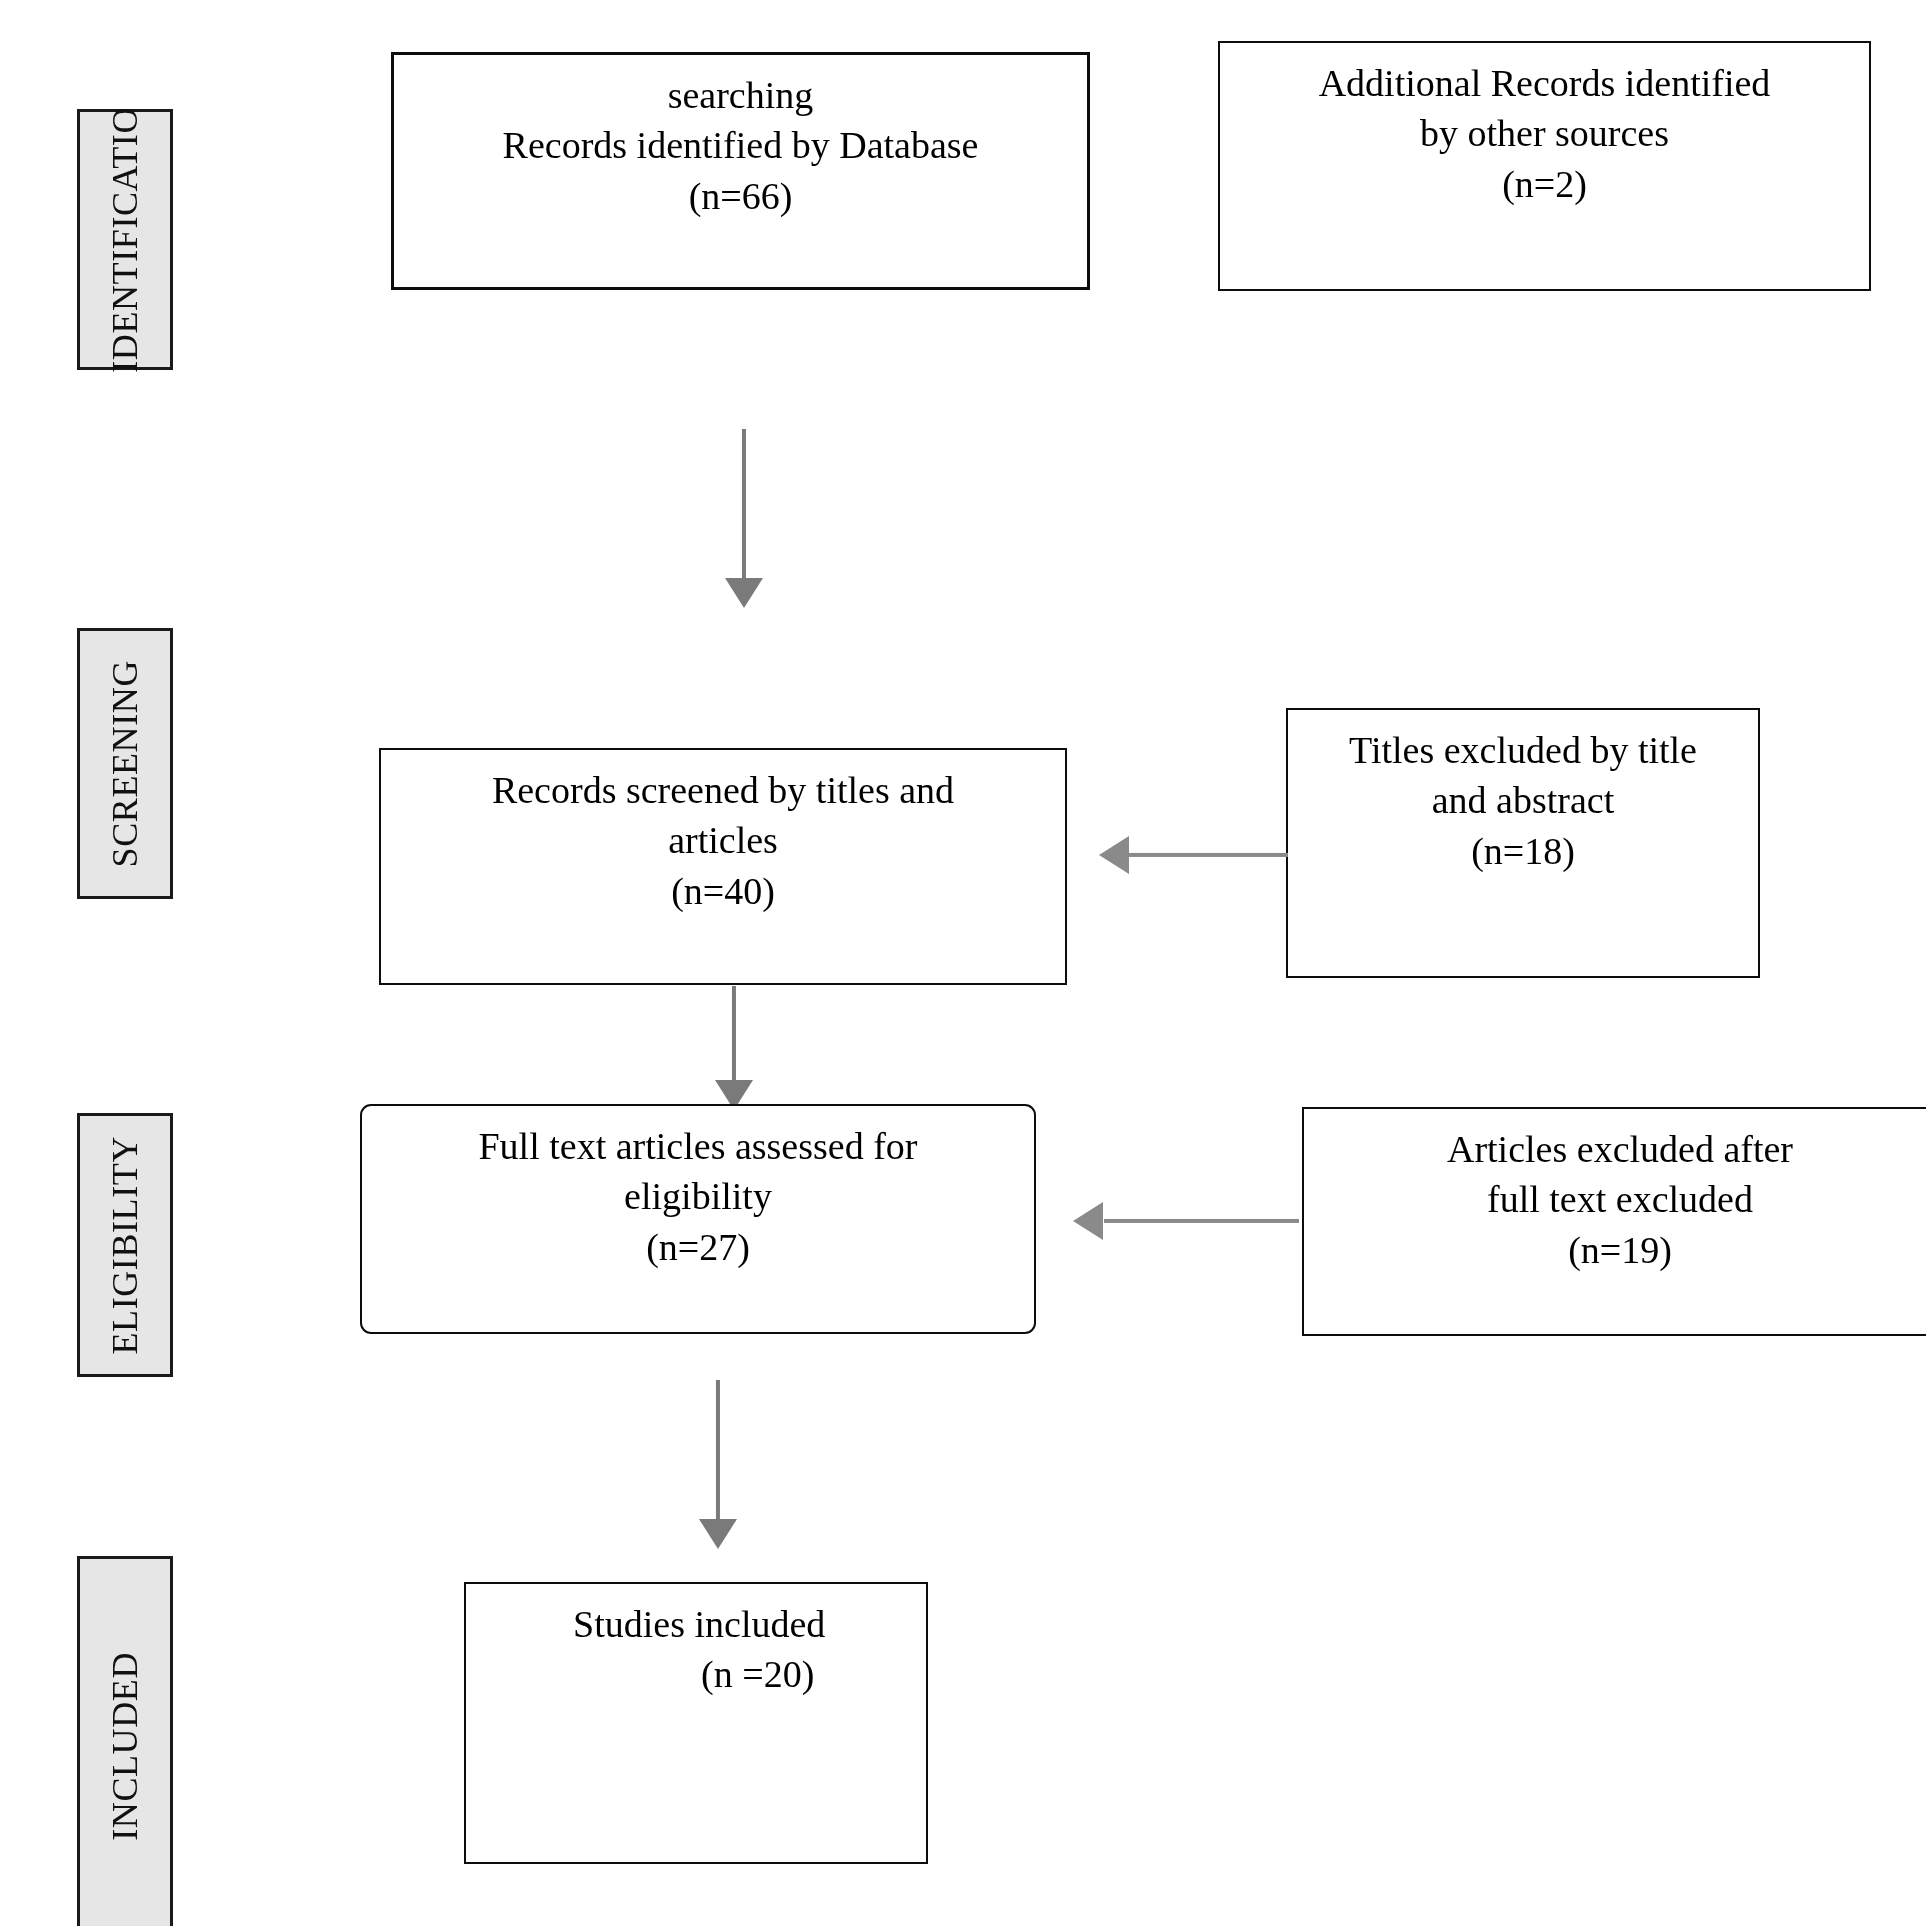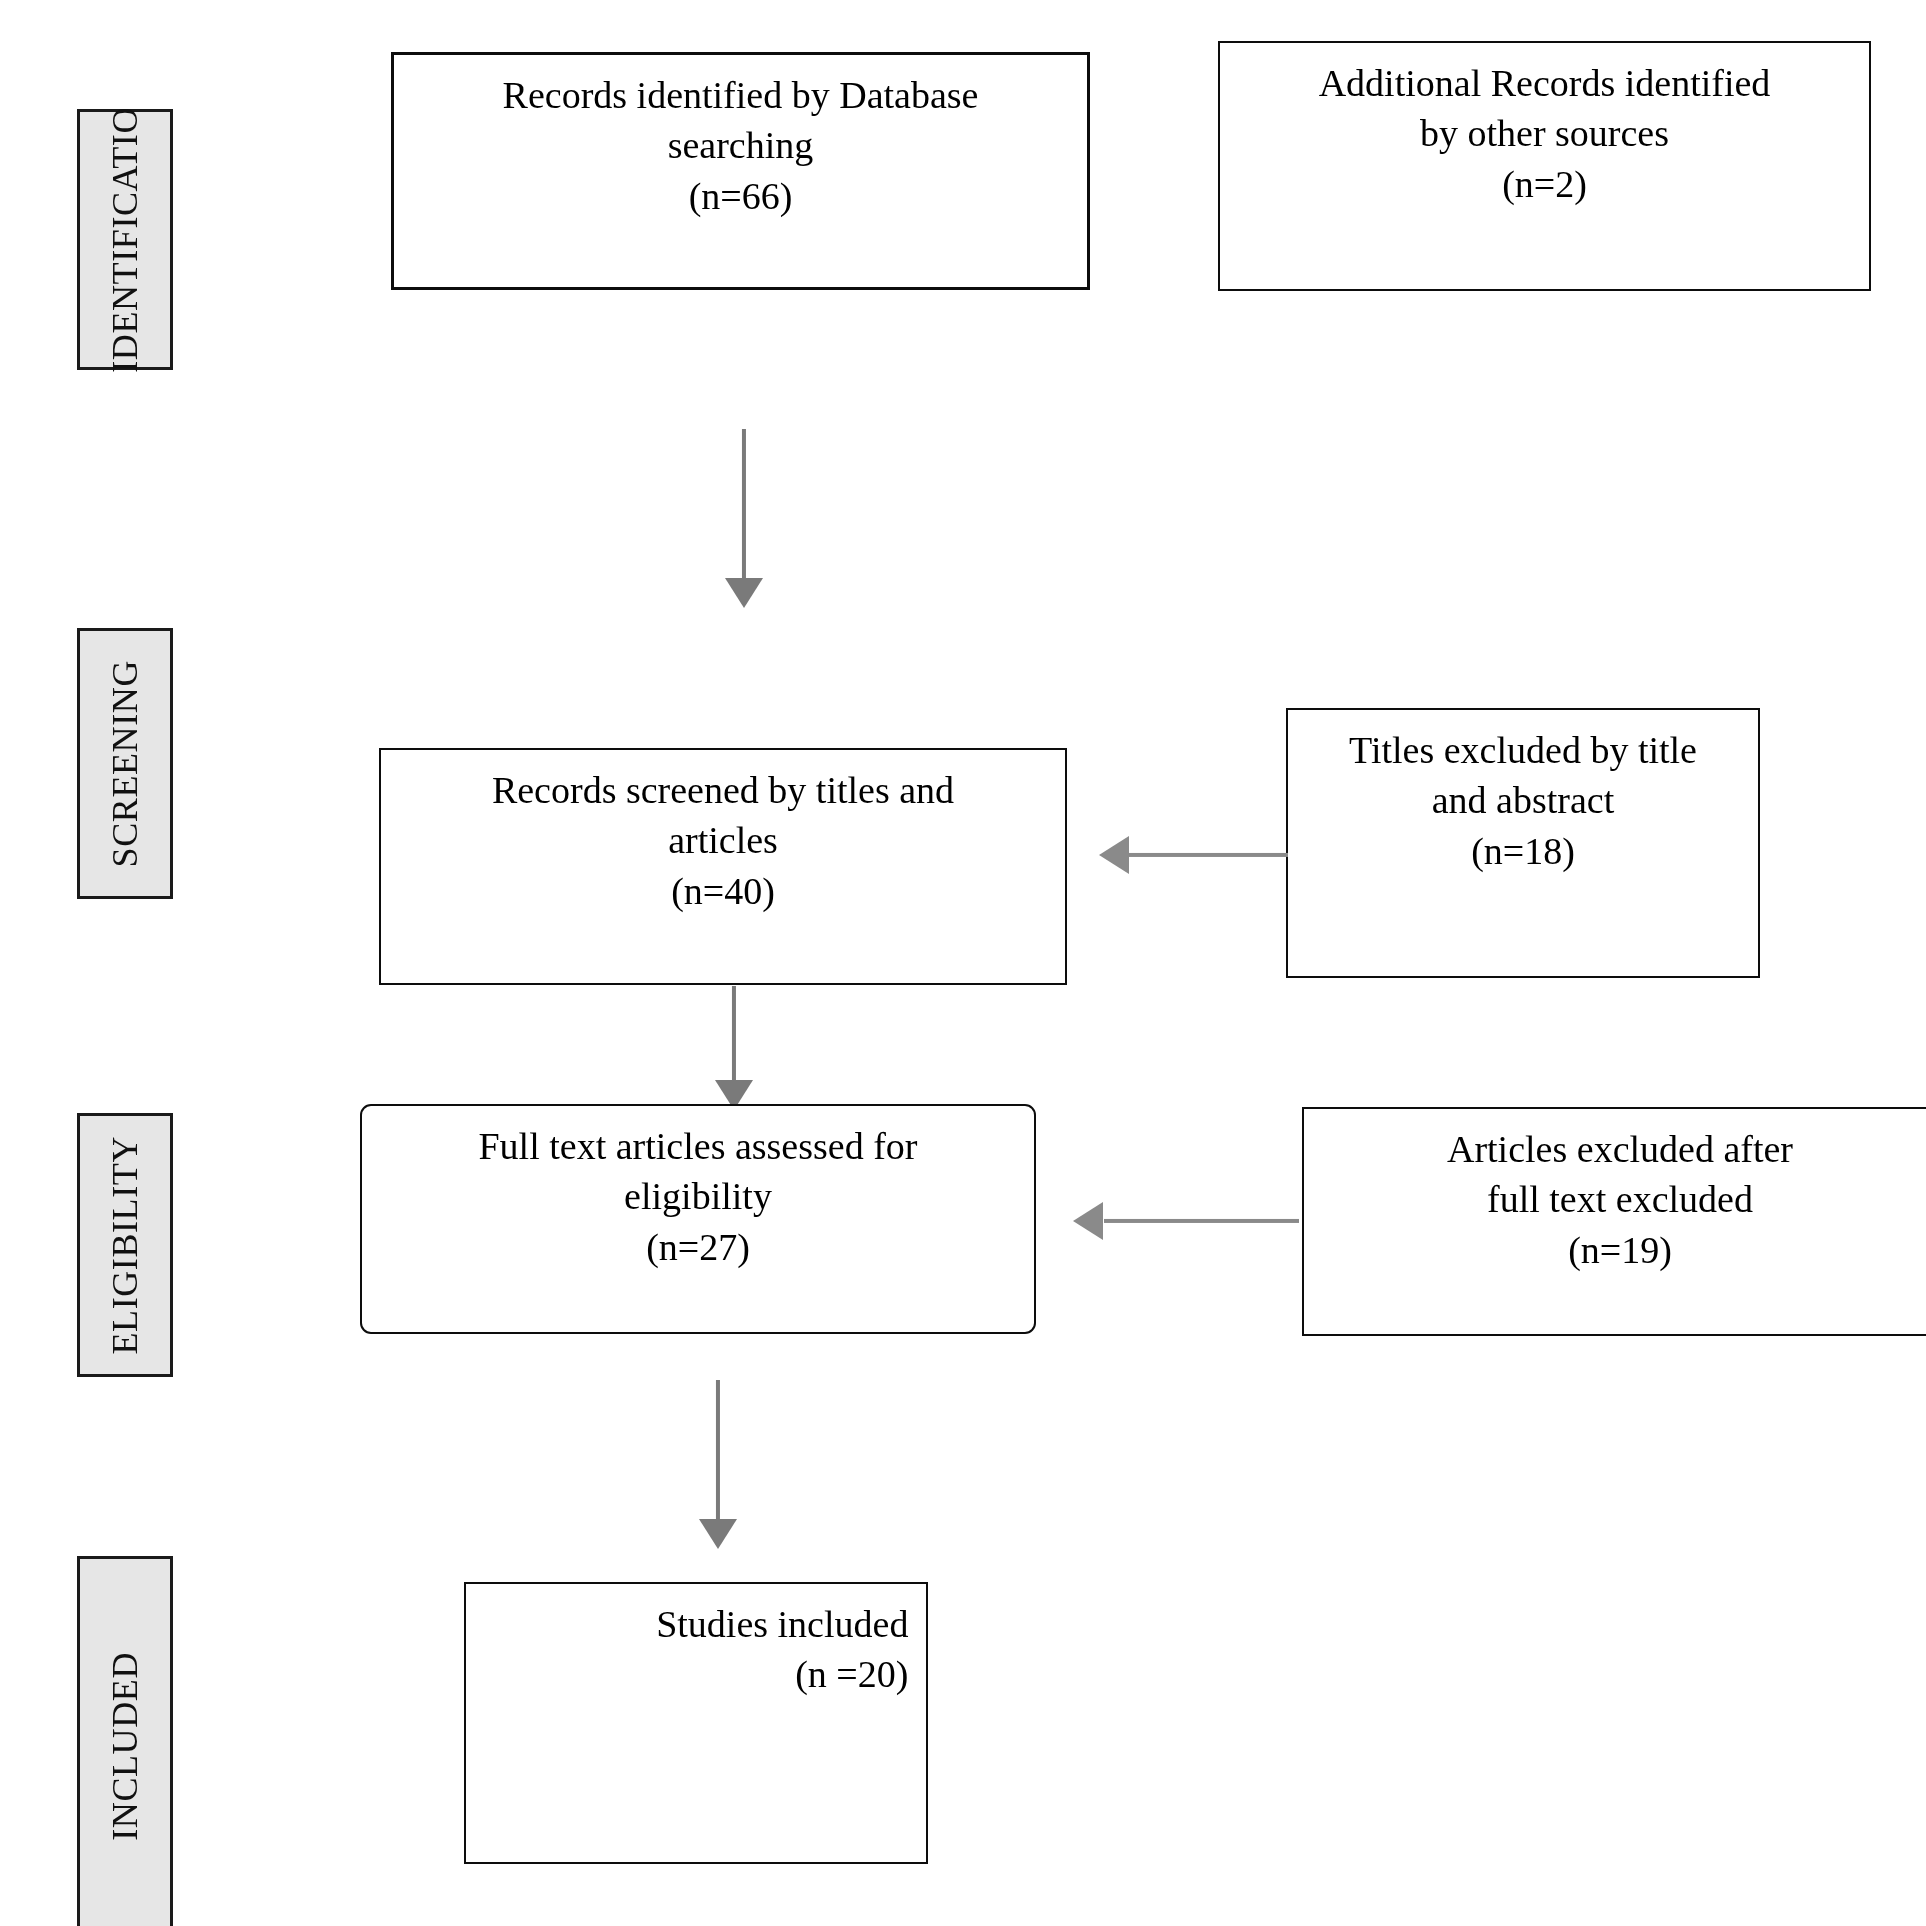--- a/index.html
+++ b/index.html
@@ -32,21 +32,21 @@
     background:#ffffff;
     border:3.5px solid #0d0d0d;
     box-sizing:border-box;
     padding:15.3px 17.6px 0 17.6px;
     font-size:38px;
     line-height:1.32;
     text-align:center;
   }
   .fbox.thin{border-width:2.9px;}
   .fbox .ln{display:block;white-space:pre;}
-  .fbox.leftal{text-align:right;padding-left:24px;}
+  .fbox.leftal{text-align:center;padding-left:24px;}
   .fbox.leftal .ln.ind{padding-left:117px;}
 
   
   .arrow-v{position:absolute;}
   .arrow-v .shaft{
     position:absolute;left:50%;top:0;transform:translateX(-50%);
     width:4.1px;background:#7a7a7a;
   }
   .arrow-v .head{
     position:absolute;left:50%;bottom:0;transform:translateX(-50%);
@@ -83,22 +83,22 @@
 
   <div class="phase" style="left:77px;top:1113px;width:96px;height:264px;">
     <span class="vtext">ELIGIBILITY</span>
   </div>
 
   <div class="phase" style="left:77px;top:1556px;width:96px;height:380px;">
     <span class="vtext">INCLUDED</span>
   </div>
 
   <div class="fbox" style="left:391px;top:52px;width:699px;height:238px;">
+    <span class="ln">searching</span>
     <span class="ln">Records identified by Database</span>
-    <span class="ln">searching</span>
     <span class="ln">(n=66)</span>
   </div>
 
   <div class="fbox thin" style="left:1218px;top:41px;width:653px;height:250px;">
     <span class="ln">Additional Records identified</span>
     <span class="ln">by other sources</span>
     <span class="ln">(n=2)</span>
   </div>
 
   <div class="arrow-v" style="left:724px;top:429px;width:39px;height:179px;">

